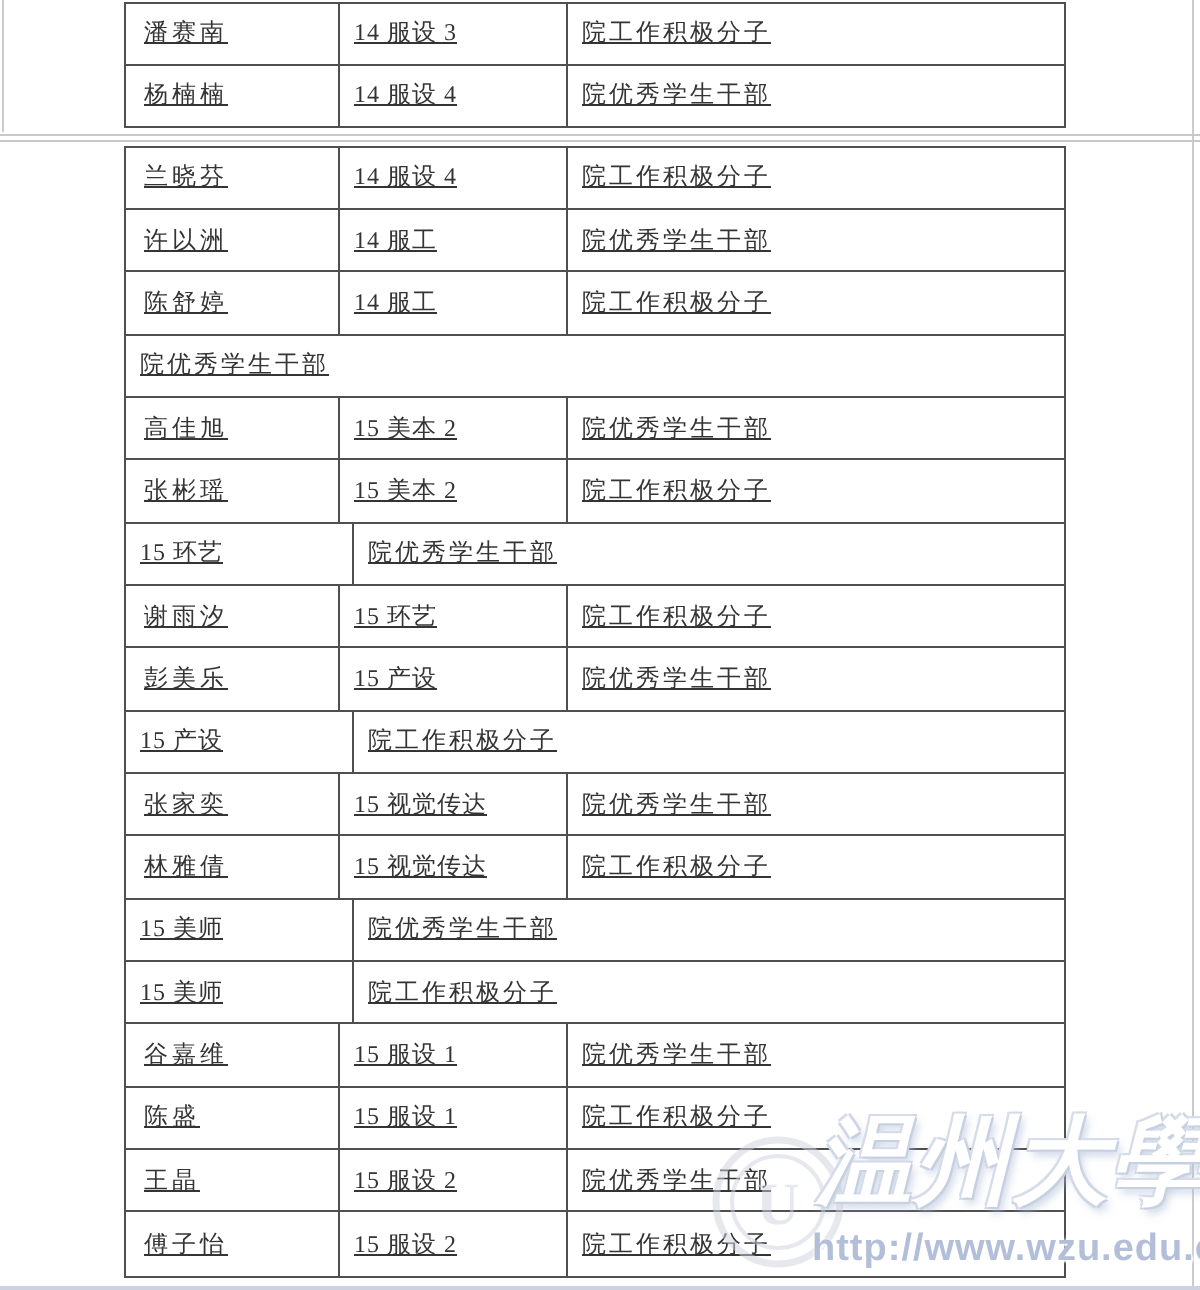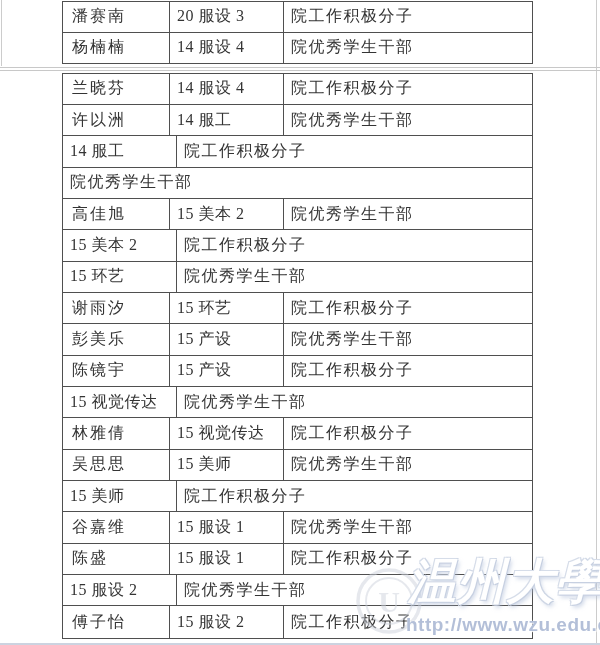--- a/index.html
+++ b/index.html
@@ -24,21 +24,21 @@
     background:transparent; z-index:1;
   }
   .tb-top { top:1px; }
   .tb-bottom { top:72.5px; }
   .row { display:flex; box-sizing:border-box; border-bottom:1.5px solid #4f4f4f; }
   .tb-top .row { height:30.5px; }
   .tb-bottom .row { height:31.35px; }
   .row:last-child { border-bottom:none;text-align:right; }
   .cell {
     box-sizing:border-box; display:flex; align-items:center;
-    font-size:16px; color:#343434; white-space:nowrap; overflow:hidden;
+    font-size:12px; color:#343434; white-space:nowrap; overflow:hidden;text-decoration:underline;
   }
   .c-name  { width:107px; border-right:1.5px solid #4f4f4f; padding-left:9px;  letter-spacing:2px; }
   .c-class { width:114px; border-right:1.5px solid #4f4f4f; padding-left:7px;  letter-spacing:0.5px; }
   .c-award { flex:1; padding-left:7px; letter-spacing:1.5px; }
 
   
   .watermark { position:absolute; left:350px; top:556px; width:262px; height:92px; z-index:5; pointer-events:none; }
   .wm-logo { position:absolute; left:6px; top:12px; width:66px; height:66px; opacity:0.5; }
   .wm-title {
     position:absolute; left:58px; top:-4px; white-space:nowrap;
@@ -60,104 +60,106 @@
 <div class="screen">
 
   <div class="page-edge-v edge-left"></div>
   <div class="page-edge-v edge-right"></div>
   <div class="page-edge-h edge-break-1"></div>
   <div class="page-edge-h edge-break-2"></div>
 
   <div class="table-block tb-top" id="table1">
       <div class="row">
         <div class="cell c-name">潘赛南</div>
-        <div class="cell c-class">20 服设 3</div>
+        <div class="cell c-class">14 服设 3</div>
         <div class="cell c-award">院工作积极分子</div>
       </div>
       <div class="row">
         <div class="cell c-name">杨楠楠</div>
         <div class="cell c-class">14 服设 4</div>
         <div class="cell c-award">院优秀学生干部</div>
       </div>
     </div>
   <div class="table-block tb-bottom" id="table2">
       <div class="row">
         <div class="cell c-name">兰晓芬</div>
         <div class="cell c-class">14 服设 4</div>
         <div class="cell c-award">院工作积极分子</div>
       </div>
       <div class="row">
         <div class="cell c-name">许以洲</div>
         <div class="cell c-class">14 服工</div>
         <div class="cell c-award">院优秀学生干部</div>
       </div>
       <div class="row">
+        <div class="cell c-name">陈舒婷</div>
         <div class="cell c-class">14 服工</div>
         <div class="cell c-award">院工作积极分子</div>
       </div>
       <div class="row">
         <div class="cell c-award">院优秀学生干部</div>
       </div>
       <div class="row">
         <div class="cell c-name">高佳旭</div>
         <div class="cell c-class">15 美本 2</div>
         <div class="cell c-award">院优秀学生干部</div>
       </div>
       <div class="row">
+        <div class="cell c-name">张彬瑶</div>
         <div class="cell c-class">15 美本 2</div>
         <div class="cell c-award">院工作积极分子</div>
       </div>
       <div class="row">
         <div class="cell c-class">15 环艺</div>
         <div class="cell c-award">院优秀学生干部</div>
       </div>
       <div class="row">
         <div class="cell c-name">谢雨汐</div>
         <div class="cell c-class">15 环艺</div>
         <div class="cell c-award">院工作积极分子</div>
       </div>
       <div class="row">
         <div class="cell c-name">彭美乐</div>
         <div class="cell c-class">15 产设</div>
         <div class="cell c-award">院优秀学生干部</div>
       </div>
       <div class="row">
-        <div class="cell c-name">陈镜宇</div>
         <div class="cell c-class">15 产设</div>
         <div class="cell c-award">院工作积极分子</div>
       </div>
       <div class="row">
+        <div class="cell c-name">张家奕</div>
         <div class="cell c-class">15 视觉传达</div>
         <div class="cell c-award">院优秀学生干部</div>
       </div>
       <div class="row">
         <div class="cell c-name">林雅倩</div>
         <div class="cell c-class">15 视觉传达</div>
         <div class="cell c-award">院工作积极分子</div>
       </div>
       <div class="row">
-        <div class="cell c-name">吴思思</div>
         <div class="cell c-class">15 美师</div>
         <div class="cell c-award">院优秀学生干部</div>
       </div>
       <div class="row">
         <div class="cell c-class">15 美师</div>
         <div class="cell c-award">院工作积极分子</div>
       </div>
       <div class="row">
         <div class="cell c-name">谷嘉维</div>
         <div class="cell c-class">15 服设 1</div>
         <div class="cell c-award">院优秀学生干部</div>
       </div>
       <div class="row">
         <div class="cell c-name">陈盛</div>
         <div class="cell c-class">15 服设 1</div>
         <div class="cell c-award">院工作积极分子</div>
       </div>
       <div class="row">
+        <div class="cell c-name">王晶</div>
         <div class="cell c-class">15 服设 2</div>
         <div class="cell c-award">院优秀学生干部</div>
       </div>
       <div class="row">
         <div class="cell c-name">傅子怡</div>
         <div class="cell c-class">15 服设 2</div>
         <div class="cell c-award">院工作积极分子</div>
       </div>
     </div>
 

